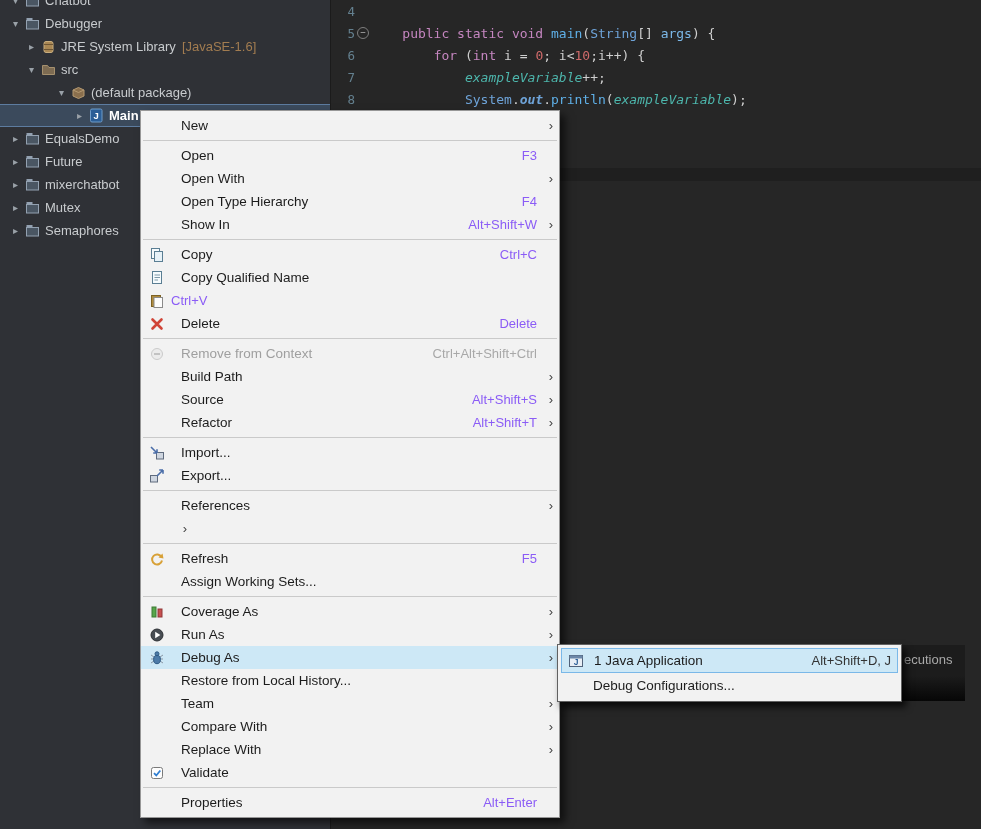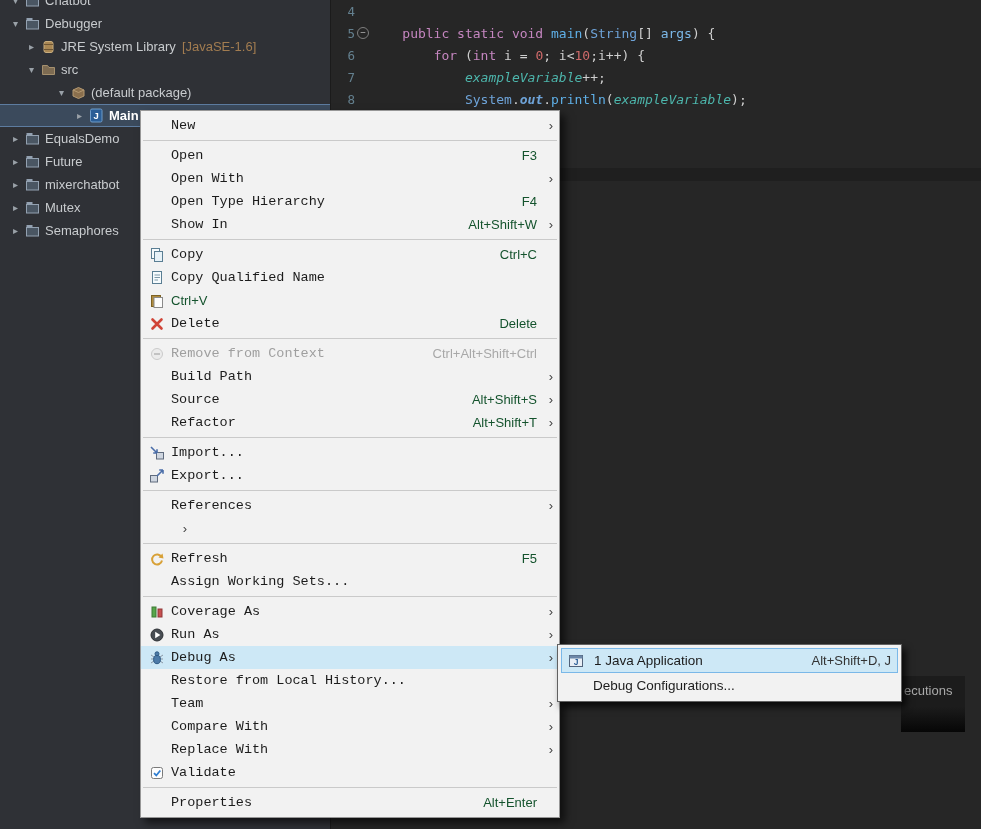--- a/index.html
+++ b/index.html
@@ -41,43 +41,43 @@
   .tk-sfield{color:var(--type-color,#6ea3d8);font-style:italic;font-weight:bold;}
   .tk-param{color:#7cb8e8;}
   .tk-plain{color:var(--plain-code,#cfcfcf);}
   
   .context-menu{position:absolute;left:140px;top:110px;width:420px;box-sizing:border-box;
     background:var(--menu-bg,#f2f2f2);border:1px solid #979797;
     box-shadow:5px 5px 8px rgba(0,0,0,.6);padding:3px 0;z-index:10;}
   .mi{height:23px;display:flex;align-items:center;padding:0 6px 0 8px;
     font-size:13.5px;color:#1c1c1c;}
   .mi-icon{width:22px;flex:none;display:flex;align-items:center;justify-content:flex-start;}
-  .mi-label{flex:1;white-space:nowrap;font-family:Liberation Mono, monospace;}
-  .mi-short{color:#14532d;margin-right:6px;font-size:13px;white-space:nowrap;}
+  .mi-label{flex:1;margin-left:10px;white-space:nowrap;}
+  .mi-short{color:#8b5cf6;margin-right:6px;font-size:13px;white-space:nowrap;}
   .mi-arrow{width:10px;flex:none;text-align:right;color:#444;font-size:13px;}
   .mi.selected{background:var(--menu-highlight,#cde8f6);}
   .mi.disabled{color:#9f9f9f;}
   .mi.disabled .mi-short{color:#a8a8a8;}
   .mi.disabled .mi-icon{opacity:.45;filter:grayscale(1);}
   .msep{height:1px;background:#cacaca;margin:3px 2px;}
   
   .submenu{position:absolute;left:557px;top:644px;width:345px;box-sizing:border-box;
     background:var(--menu-bg,#f2f2f2);border:1px solid #616161;
     box-shadow:4px 5px 7px rgba(0,0,0,.75);padding:3px;z-index:20;}
   .smi{height:25px;display:flex;align-items:center;padding:0 6px;box-sizing:border-box;
     font-size:13.5px;color:#1c1c1c;}
   .smi.selected{background:var(--menu-highlight,#cbe8fa);
     border:1px solid var(--submenu-selection-border,#7ab8e8);}
   .smi-icon{width:22px;flex:none;display:flex;align-items:center;}
   .smi-label{flex:1;margin-left:4px;white-space:nowrap;}
   .smi-short{color:#333;font-size:13px;white-space:nowrap;}
   
   .fragment{position:absolute;left:901px;top:645px;width:64px;height:56px;z-index:5;
     background:linear-gradient(#1c1c1c 0 55%,#060606);
-    color:#a9a9a9;font-size:13px;padding:7px 0 0 3px;box-sizing:border-box;white-space:nowrap;overflow:hidden;margin-top:31px;}
+    color:#a9a9a9;font-size:13px;padding:7px 0 0 3px;box-sizing:border-box;white-space:nowrap;overflow:hidden;}
 </style>
 </head>
 <body>
 
 <div id="app">
   <div class="sidebar">
       <div class="tree-row" style="top: -11px; padding-left: 8px;">
         <span class="arrow">▾</span>
         <span class="t-icon">
           <svg width="15" height="15">

